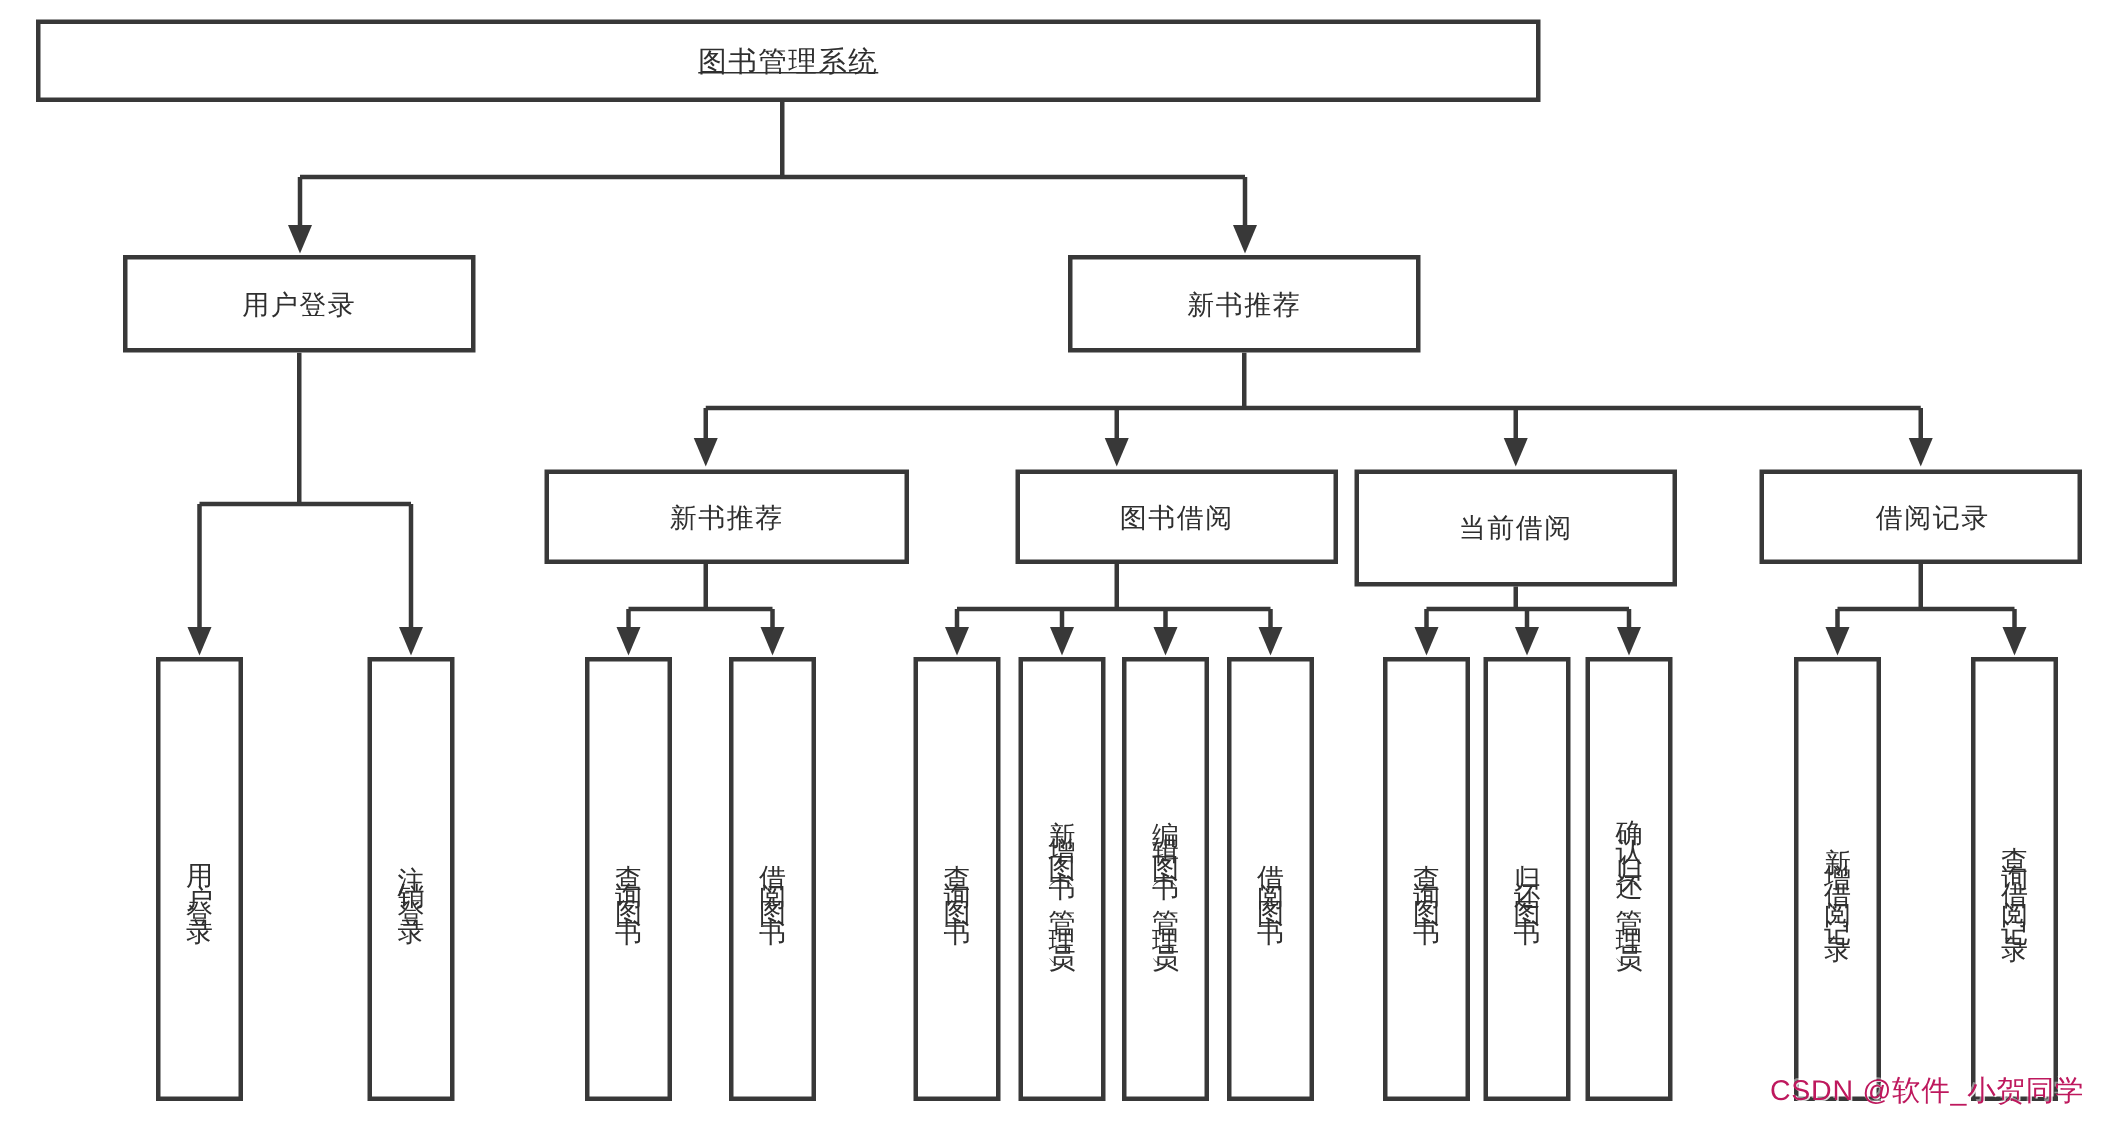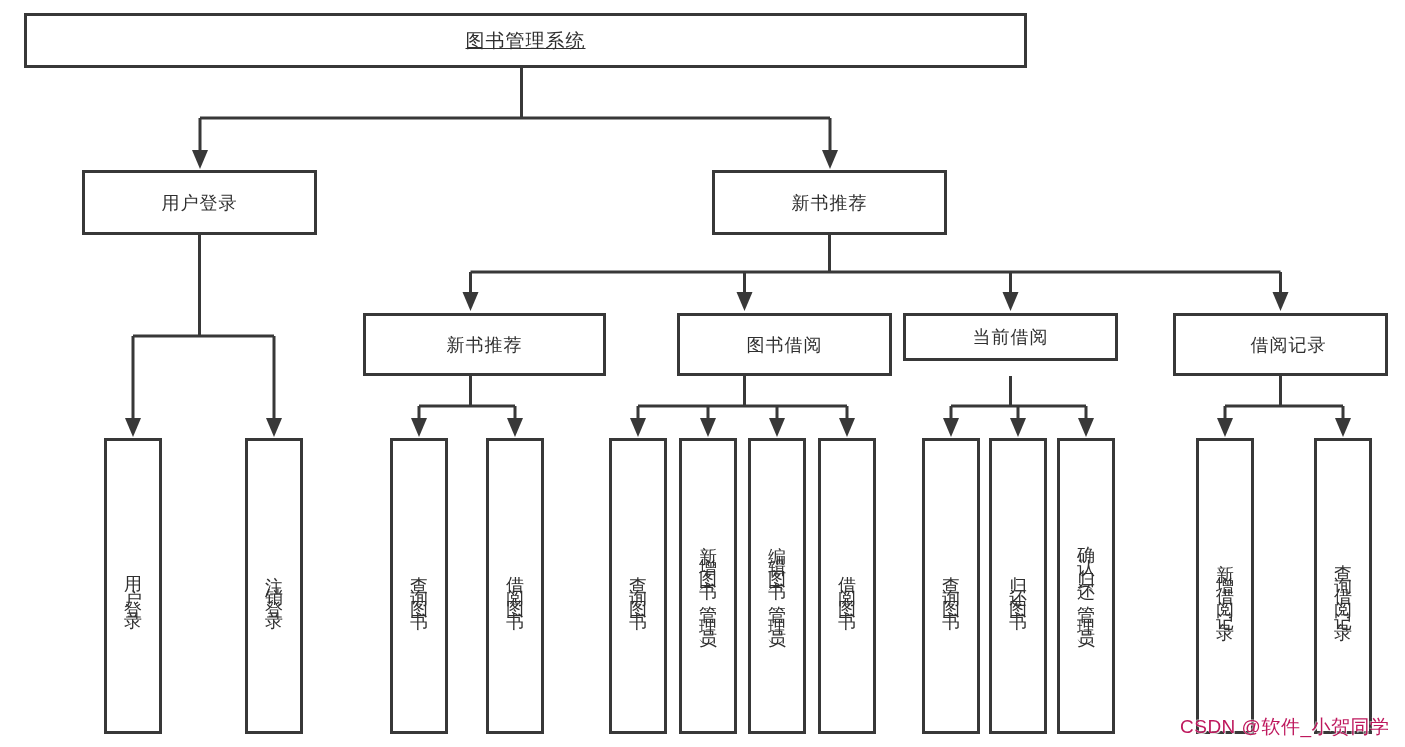--- a/index.html
+++ b/index.html
@@ -117,21 +117,21 @@
   <div class="box" style="left:712px; top:170px; width:235px; height:65px;">
     <span>新书推荐</span>
   </div>
 
   <div class="box" style="left:363px; top:313px; width:243px; height:63px;font-family:Liberation Mono, monospace;">
     <span>新书推荐</span>
   </div>
   <div class="box" style="left:637px; top:313px; width:215px; height:63px;margin-left:40px;">
     <span>图书借阅</span>
   </div>
-  <div class="box" style="left:903px; top:313px; width:215px; height:48px;">
+  <div class="box" style="left:903px; top:313px; width:215px; height:78px;">
     <span>当前借阅</span>
   </div>
   <div class="box" style="left:1173px; top:313px; width:215px; height:63px;padding-left:16px;">
     <span>借阅记录</span>
   </div>
 
   <div class="leaf" style="left:104px;">
     <span class="vtext">用户登录</span>
   </div>
   <div class="leaf" style="left:245px;">

